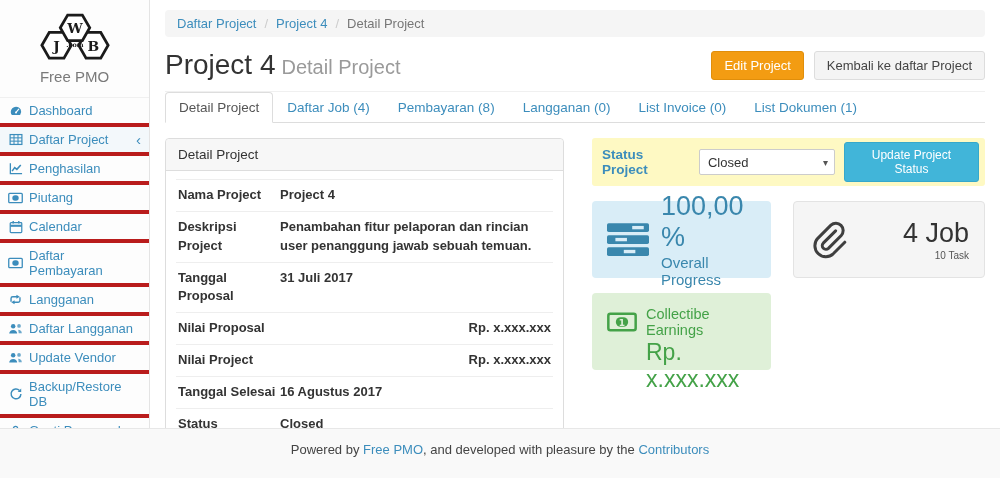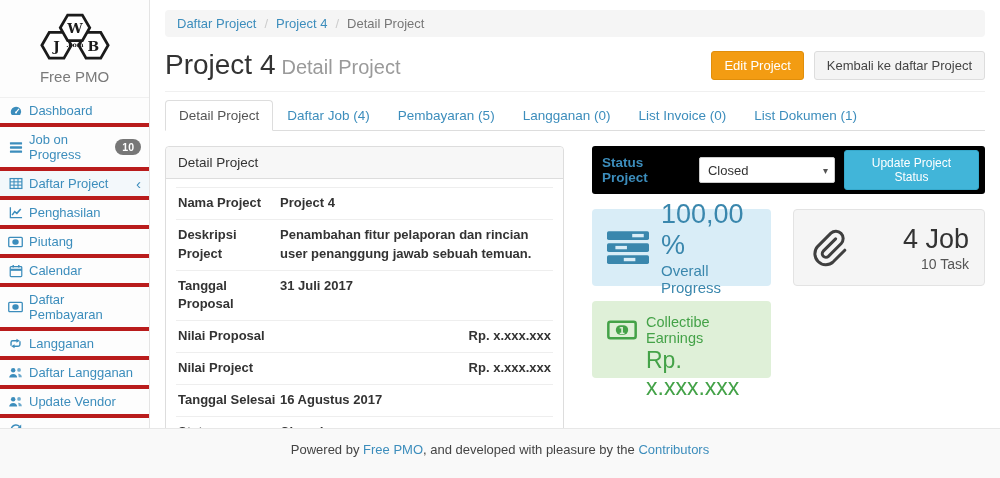--- a/index.html
+++ b/index.html
@@ -24,21 +24,21 @@
   .badge { margin-left:auto; background:var(--badge-bg,#777); color:#fff; font-size:10.5px;
            padding:2px 7px; border-radius:9px; font-weight:bold; }
   .chev { margin-left:auto; color:var(--link,#3c8dbc); font-size:15px; line-height:.8; }
   
   .content { margin-left:150px; padding:10px 15px 0; }
   .breadcrumb { background:#f5f5f5; border-radius:4px; padding:6px 12px; font-size:13px;
                 display:flex; gap:8px; margin-bottom:12px; color:#777; }
   .breadcrumb a { color:var(--link,#3c8dbc); text-decoration:none; cursor:pointer; }
   .bc-sep { color:#ccc; }
   .page-header { display:flex; justify-content:space-between; align-items:center;
-                 border-bottom:1px solid #f0f0f0; padding-bottom:10px; margin-bottom:8px; }
+                 border-bottom:1px solid #f0f0f0; padding-bottom:10px; }
   .h1 { font-size:28px; color:#333; }
   .subtitle { font-size:20px; color:#9a9a9a; margin-left:6px; }
   .btn { border:1px solid transparent; border-radius:3px; font-size:13px; padding:6px 12px;
          cursor:pointer; font-family:inherit; }
   .btn-warning { background:var(--warning-button,#f39c12); border-color:#e08e0b; color:#fff; }
   .btn-default { background:#f4f4f4; border-color:#ddd; color:#444; margin-left:6px; }
   .btn-info { background:var(--info-button,#41b5d9); border-color:#36a8cb; color:#fff;
               font-size:12px; padding:5px 10px; }
   .tabs { list-style:none; display:flex; border-bottom:1px solid #ddd; margin-bottom:15px; }
   .tabs li a { display:block; padding:7px 13px; font-size:13.5px; color:var(--link,#3c8dbc);
@@ -53,35 +53,35 @@
                    font-size:13.5px; color:#333; border-radius:4px 4px 0 0; }
   .panel-body { padding:8px 0 8px; }
   .drow { display:flex; border-top:1px solid #eee; margin:0 10px; padding:6px 2px;
           font-size:13px; line-height:1.45;font-weight:bold; }
   .dlabel { width:102px; flex:none; color:#333; }
   .dvalue { flex:1; }
   .dvalue.right { text-align:right; }
   .dvalue a { color:var(--link,#3c8dbc); text-decoration:underline; cursor:pointer; }
   
   .right-col { flex:1; }
-  .status-bar { background:#000000; border-radius:3px; padding:4px 6px; display:flex;
+  .status-bar { background:#fef9c3; border-radius:3px; padding:4px 6px; display:flex;
                 align-items:center; gap:9px; }
   .status-label { color:var(--link,#3c8dbc); font-weight:bold; font-size:13.5px; margin-left:4px; }
   .select { background:#fff; border:1px solid #ccc; border-radius:2px; height:26px; width:140px;
             display:flex; align-items:center; justify-content:space-between; font-size:13px;
             color:#333; padding-left:8px; cursor:pointer; }
   .caret-box { font-size:10px; color:#555; padding:0 6px; }
   .boxes { display:grid; grid-template-columns:1fr 1.07fr; gap:15px 22px; margin-top:15px; }
   .box { border-radius:4px; padding:13px 15px; height:77px; display:flex; align-items:center; }
   .box-progress { background:var(--progress-bg,#d9edf7); color:var(--progress-text,#3a87ad); gap:12px; }
   .box-progress .big { font-size:27px; }
   .box-progress .sub { font-size:15px; margin-top:1px; }
   .box-jobs { background:#f5f5f5; border:1px solid #e3e3e3; color:#333; justify-content:space-between; }
   .box-jobs .big { font-size:27px; text-align:right; }
-  .box-jobs .sub { font-size:14px; color:#555; text-align:right; margin-top:1px; }
+  .box-jobs .sub { font-size:10px; color:#555; text-align:right; margin-top:1px; }
   .box-earnings { background:var(--earnings-bg,#dff0d8); color:var(--earnings-text,#44a248);
                   display:block; padding-top:13px; }
   .earn-top { display:flex; align-items:center; gap:9px; font-size:14.5px; }
   .earn-value { font-size:23px; margin-left:39px; margin-top:1px; }
   .icon-big svg, .icon-mid svg { display:block; }
   
   footer { position:absolute; bottom:0; left:0; width:1000px; height:50px; background:#f9f9f9;
            border-top:1px solid #e7e7e7; text-align:center; padding-top:13px; font-size:13px; color:#444; }
   footer a { color:var(--link,#3c8dbc); text-decoration:none; cursor:pointer; }
 </style>
@@ -111,33 +111,20 @@
         <a class="side-item">
           <span class="icon">
             <svg width="14" height="14" viewBox="0 0 16 16">
               <path d="M8 3a6 6 0 0 0-6 6c0 1.4.5 2.7 1.3 3.7h9.4A6 6 0 0 0 8 3z" fill="currentColor"></path>
               <line x1="8" y1="9.5" x2="11.4" y2="5.6" stroke="#fdfdfd" stroke-width="1.3"></line>
               <circle cx="8" cy="9.8" r="1.1" fill="#fdfdfd"></circle>
             </svg>
           </span>
           <span>Dashboard</span>
         </a>
-        <a class="side-item">
-          <span class="icon">
-            <svg width="14" height="13" viewBox="0 0 16 15">
-              <g fill="currentColor">
-                <rect x="1" y="1.5" width="14" height="2.6" rx="0.6"></rect>
-                <rect x="1" y="6.2" width="14" height="2.6" rx="0.6"></rect>
-                <rect x="1" y="10.9" width="14" height="2.6" rx="0.6"></rect>
-              </g>
-            </svg>
-          </span>
-          <span>Job on Progress</span>
-          <span class="badge">10</span>
-        </a>
         <a class="side-item active">
           <span class="icon">
             <svg width="14" height="13" viewBox="0 0 16 15">
               <rect x="1.2" y="1.8" width="13.6" height="11.4" fill="none" stroke="currentColor" stroke-width="1.4"></rect>
               <line x1="1.2" y1="5.6" x2="14.8" y2="5.6" stroke="currentColor" stroke-width="1.2"></line>
               <line x1="1.2" y1="9.4" x2="14.8" y2="9.4" stroke="currentColor" stroke-width="1.2"></line>
               <line x1="5.7" y1="1.8" x2="5.7" y2="13.2" stroke="currentColor" stroke-width="1.2"></line>
               <line x1="10.3" y1="1.8" x2="10.3" y2="13.2" stroke="currentColor" stroke-width="1.2"></line>
             </svg>
           </span>
@@ -215,20 +202,21 @@
           </span>
           <span>Update Vendor</span>
         </a>
         <a class="side-item">
           <span class="icon">
             <svg width="14" height="14" viewBox="0 0 16 16">
               <path d="M13.6 8A5.6 5.6 0 1 1 12 4" fill="none" stroke="currentColor" stroke-width="1.7"></path>
               <path d="M13.9 1.6v4h-4z" fill="currentColor"></path>
             </svg>
           </span>
+          <span>Backup/Restore DB</span>
         </a>
         <a class="side-item">
           <span class="icon">
             <svg width="13" height="14" viewBox="0 0 16 16">
               <rect x="3.4" y="7" width="9.2" height="7.4" rx="1" fill="currentColor"></rect>
               <path d="M5.4 7V4.9a2.6 2.6 0 0 1 5.2 0V7" fill="none" stroke="currentColor" stroke-width="1.6"></path>
             </svg>
           </span>
           <span>Ganti Password</span>
         </a>
@@ -266,21 +254,21 @@
     </div>
 
     <ul class="tabs">
         <li class="active">
           <a>Detail Project</a>
         </li>
         <li class="">
           <a>Daftar Job (4)</a>
         </li>
         <li class="">
-          <a>Pembayaran (5)</a>
+          <a>Pembayaran (8)</a>
         </li>
         <li class="">
           <a>Langganan (0)</a>
         </li>
         <li class="">
           <a>List Invoice (0)</a>
         </li>
         <li class="">
           <a>List Dokumen (1)</a>
         </li>

